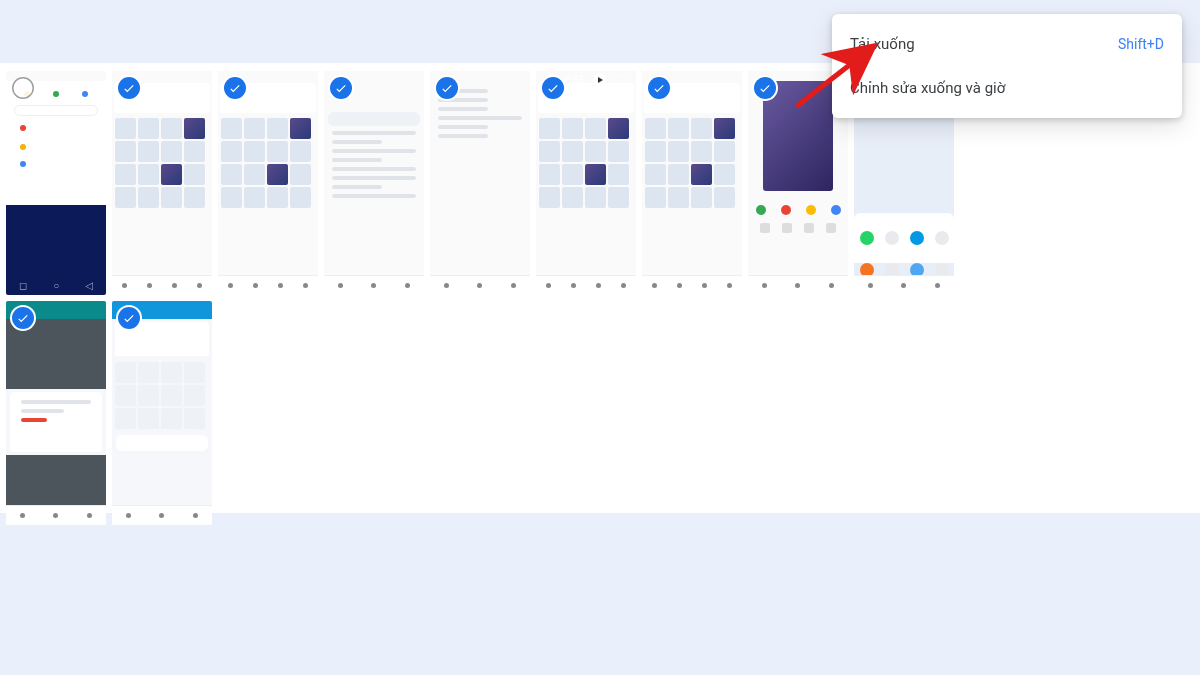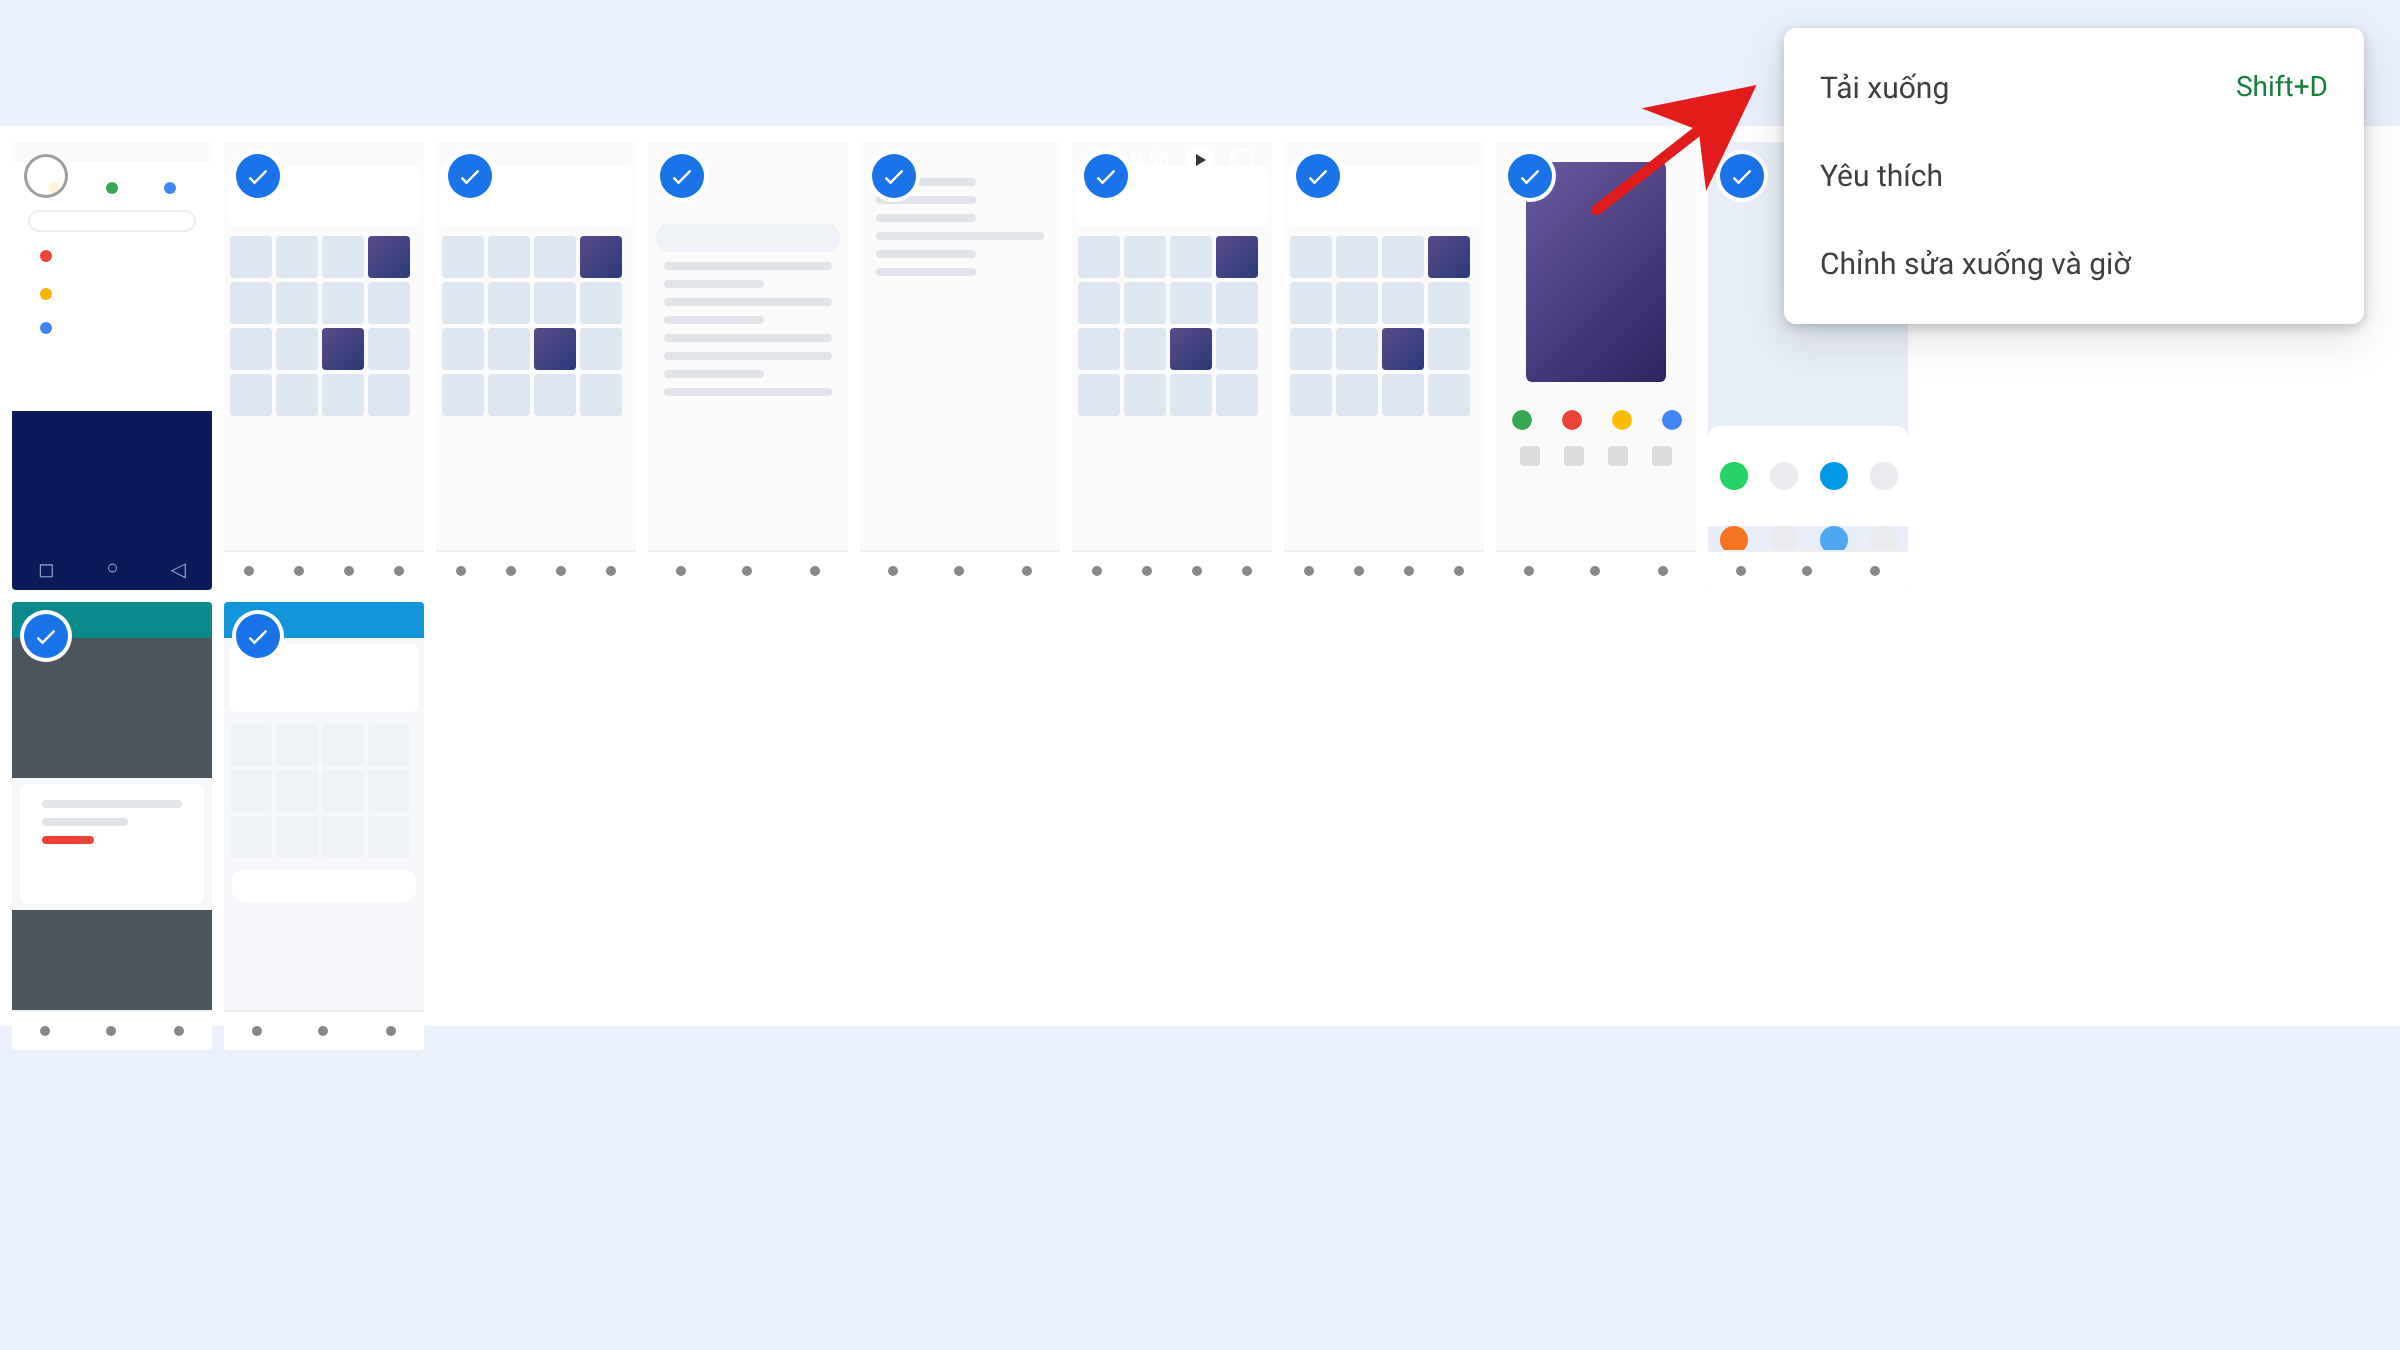--- a/index.html
+++ b/index.html
@@ -94,35 +94,35 @@
     content:''; border-left:5px solid #333;
     border-top:3px solid transparent;
     border-bottom:3px solid transparent;
     margin-left:1px;
   }
 
   
   .menu {
     position: absolute;
     top: 14px; right: 18px;
-    width: 290px;
+    width: 350px;
     background: #fff;
     border-radius: 6px;
     box-shadow: 0 2px 6px rgba(0,0,0,0.18), 0 8px 24px rgba(0,0,0,0.12);
     padding: 8px 0;
     z-index: 50;
   }
   .menu-item {
     display:flex; justify-content:space-between; align-items:center;
     padding: 13px 18px;
     font-size: 15px;
     color: #3c4043;
     cursor: pointer;
   }
-  .menu-shortcut { color:#15803d; font-size:14px; }
+  .menu-shortcut { color:#3b82f6; font-size:14px; }
 
   
   .arrow {
     position:absolute;
     top:42px; left:790px;
     width:90px; height:70px;
     z-index:60;
     pointer-events:none;
   }
   .arrow svg { width:100%; height:100%; }
@@ -494,23 +494,20 @@
       </div>
     </div>
 </div>
 
 <div class="menu" id="menu">
     <div class="menu-item">
       <span>Tải xuống</span>
       <span class="menu-shortcut">Shift+D</span>
     </div>
     <div class="menu-item">
-      <span>Yêu thích</span>
-    </div>
-    <div class="menu-item">
       <span>Chỉnh sửa xuống và giờ</span>
     </div>
   </div>
 
 <div class="arrow">
   <svg viewBox="0 0 100 80">
     <defs>
       <marker id="ah" markerWidth="10" markerHeight="10" refX="8" refY="5" orient="auto">
         <path d="M0,0 L10,5 L0,10 L3,5 Z" fill="#e21b1b"></path>
       </marker>

